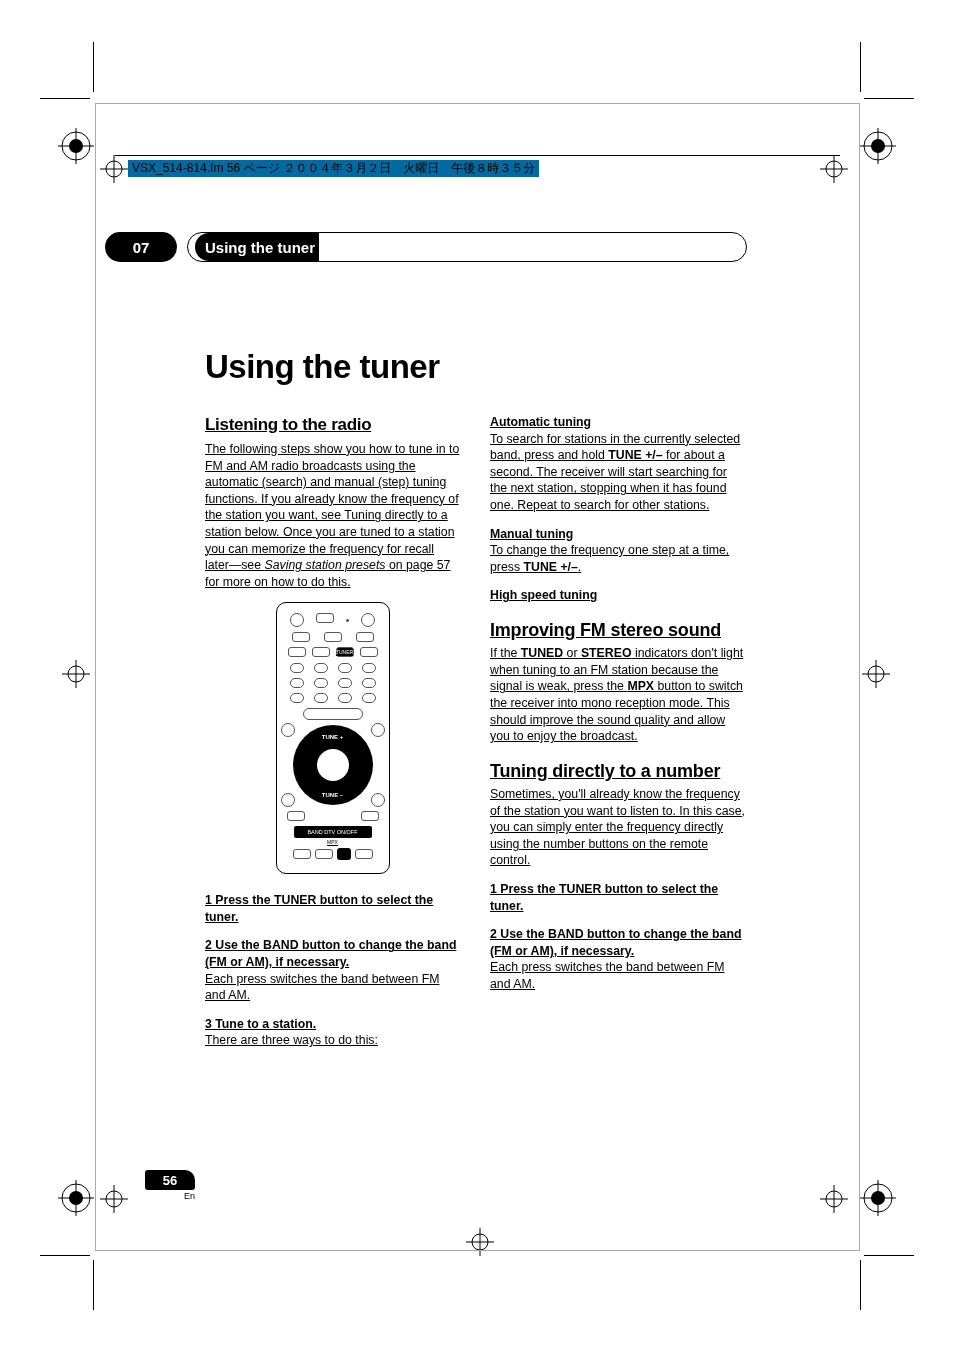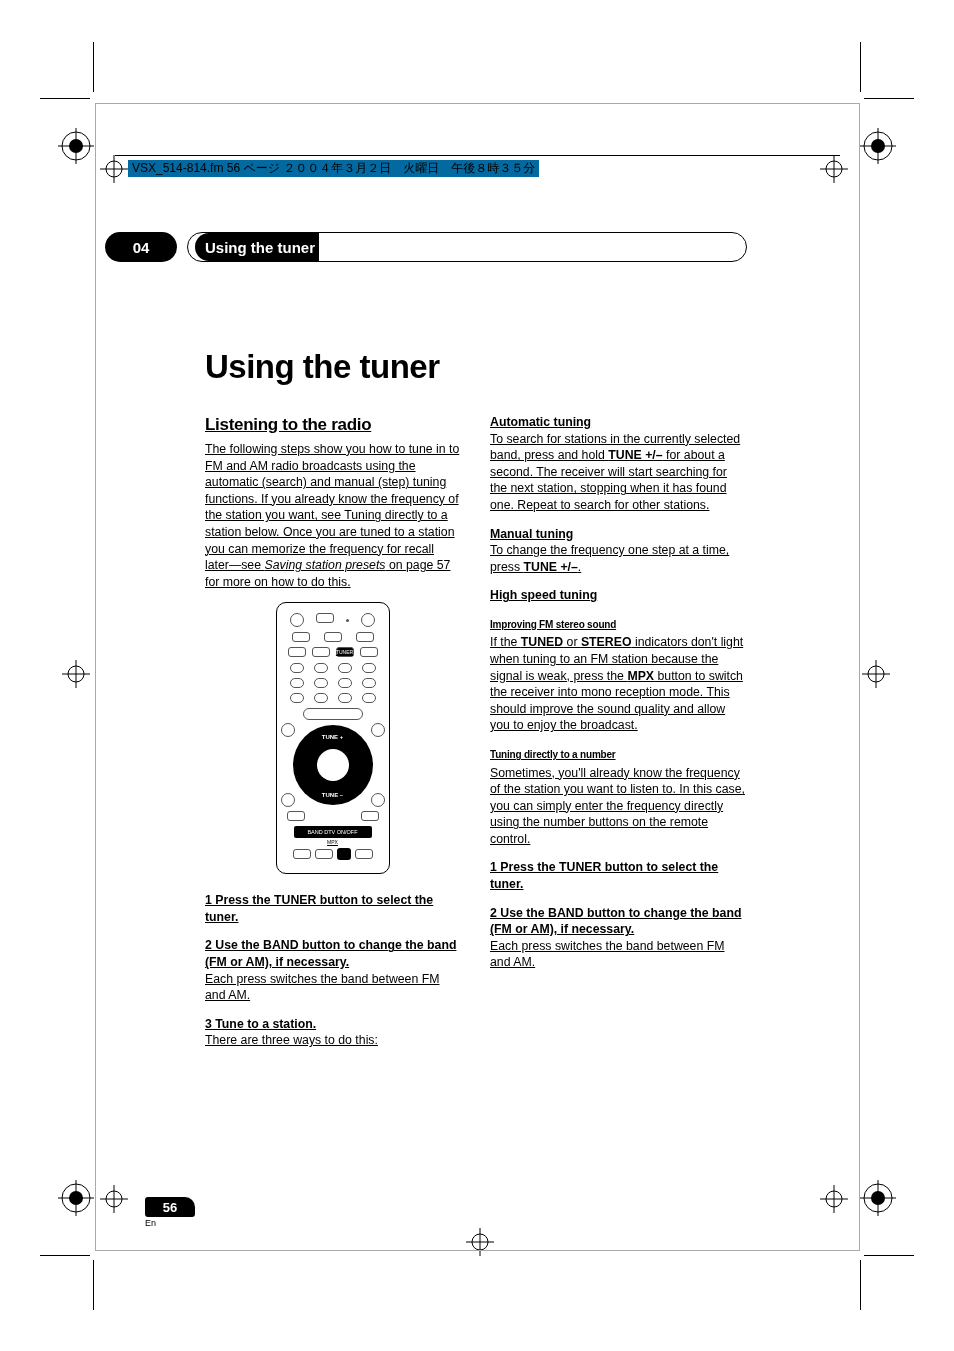--- a/index.html
+++ b/index.html
@@ -152,21 +152,21 @@
       text-decoration: underline;
     }
     .section-heading {
       font-weight: 900;
       font-size: 17px;
       margin-bottom: 4px;
       letter-spacing: -0.3px;
     }
     .subsection-heading {
       font-weight: 900;
-      font-size: 10px;
+      font-size: 18px;
       margin-bottom: 3px;
       margin-top: 14px;
       letter-spacing: -0.2px;
     }
     .para { margin-bottom: 12px; }
     .step-bold { font-weight: bold; }
     .sub-bold { font-weight: bold; font-size: 12.3px; margin-top: 10px; }
     .italic { font-style: italic; }
     
     .remote {
@@ -239,22 +239,21 @@
       border-radius: 2px; margin: 2px auto 1px;
     }
     .rc-vsmall { font-size: 5px; text-align: center; margin-bottom: 2px; }
     .rc-bottom-row { display: flex; justify-content: center; gap: 4px; align-items: center; }
     .rc-sq { width: 14px; height: 12px; background: #000; border-radius: 3px; }
     
     .page-num-box {
       position: absolute;
       left: 145px;
       top: 1170px;
-      text-align: left;
-      margin-top: 27px;
+      text-align: right;
     }
     .page-num-pill {
       width: 50px; height: 20px; background: #000; color: #fff;
       font-weight: bold; font-size: 13px;
       display: flex; align-items: center; justify-content: center;
       border-radius: 3px 10px 3px 3px;
     }
     .page-num-lang { font-size: 9px; margin-top: 1px; }
   </style>
 </head>
@@ -330,21 +329,21 @@
 <div class="crop-mark crop-br-v"></div>
 <div class="crop-mark crop-br-h"></div>
 
 <div class="page-frame"></div>
 
 <div class="header-line"></div>
 <div class="header-text">VSX_514-814.fm 56 ページ ２００４年３月２日　火曜日　午後８時３５分</div>
 
 <div class="chapter-bar">
   <div class="chapter-bar-title"></div>
-  <div class="chapter-pill">04</div>
+  <div class="chapter-pill">07</div>
   <div class="chapter-bar-cap">Using the tuner</div>
 </div>
 
 <div class="content">
   <div class="chapter-title">Using the tuner</div>
 
   <div class="columns">
 
     <div class="col">
       <div class="section-heading">Listening to the radio</div>

